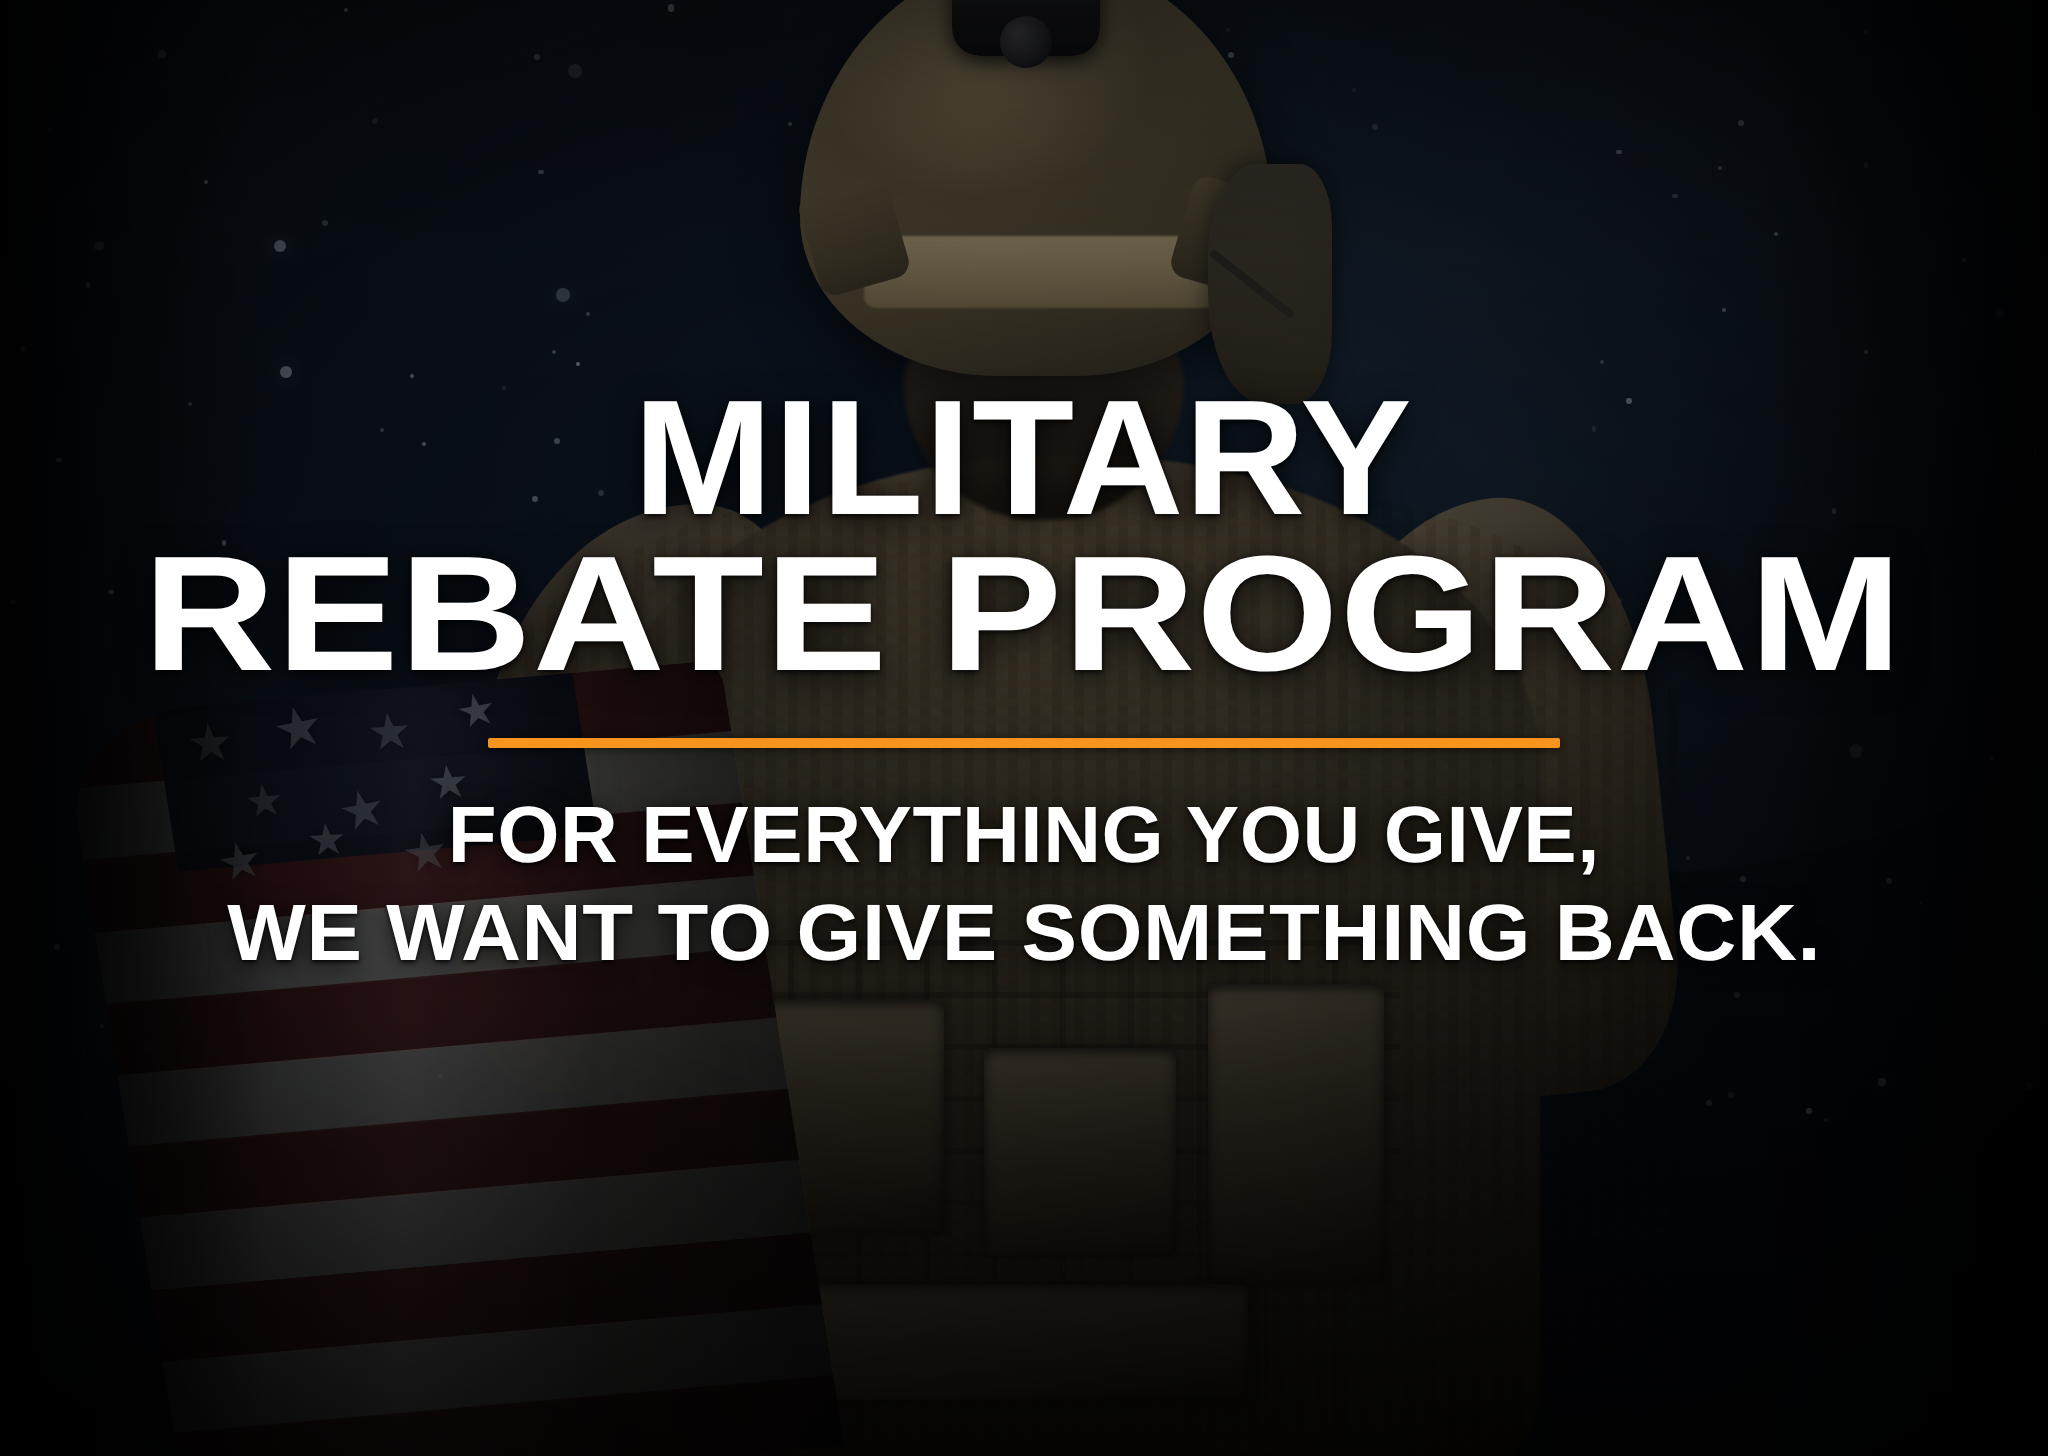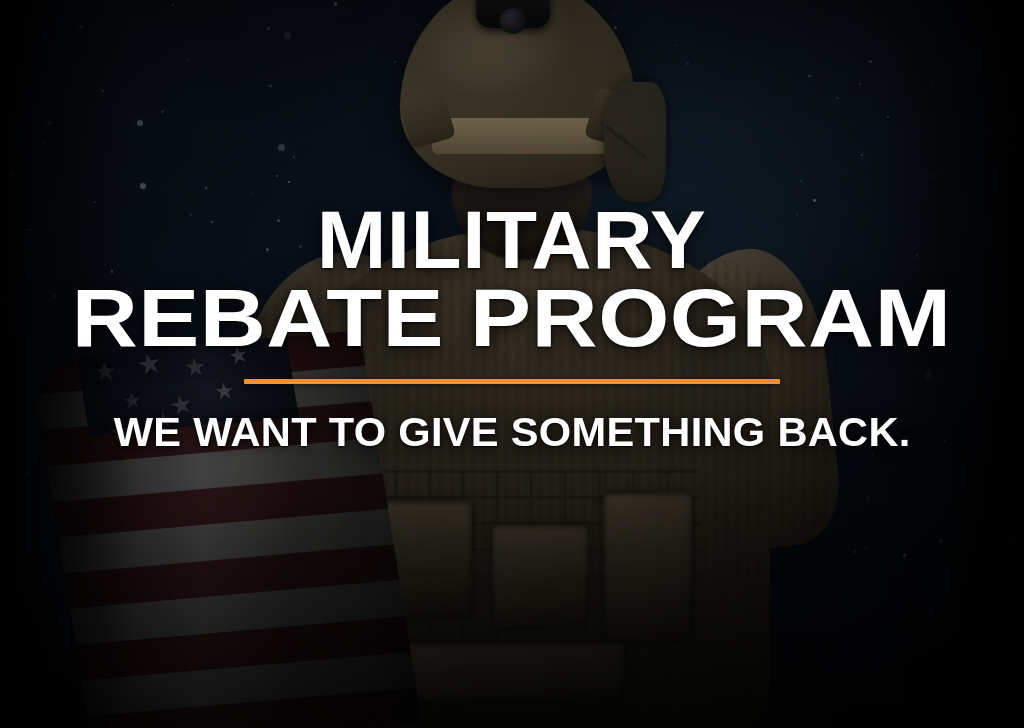--- a/index.html
+++ b/index.html
@@ -200,21 +200,20 @@
     padding-top:192px;
     text-align:center;
   }
 
   .headline {
     color:#ffffff;
     font-weight:700;
     letter-spacing:.5px;
     line-height:.93;
     text-shadow:0 3px 16px rgba(0,0,0,.75), 0 1px 3px rgba(0,0,0,.9);
-    margin-top:10px;
     -webkit-font-smoothing:antialiased;
   }
   .headline .line1 {
     display:block;
     font-size:82px;
     transform:scaleX(1.02);
   }
   .headline .line2 {
     display:block;
     font-size:82px;
@@ -465,17 +464,18 @@
   <div class="content">
 
     <h1 class="headline">
       <span class="line1">MILITARY</span>
       <span class="line2">REBATE PROGRAM</span>
     </h1>
 
     <div class="divider"></div>
 
     <h2 class="subhead">
+      <span class="sline1">FOR EVERYTHING YOU GIVE,</span>
       <span class="sline2">WE WANT TO GIVE SOMETHING BACK.</span>
     </h2>
 
   </div>
 </div>
 
 </body></html>

